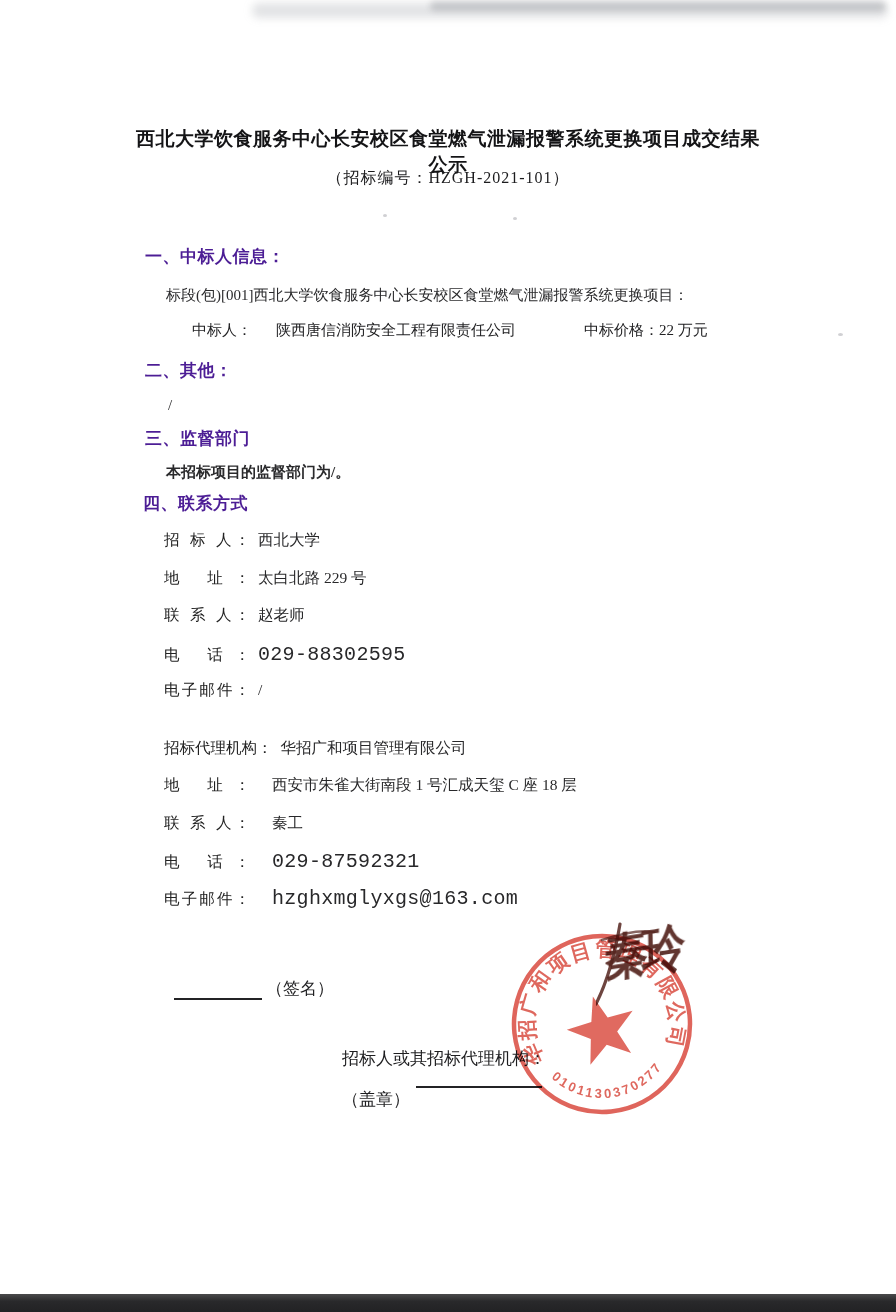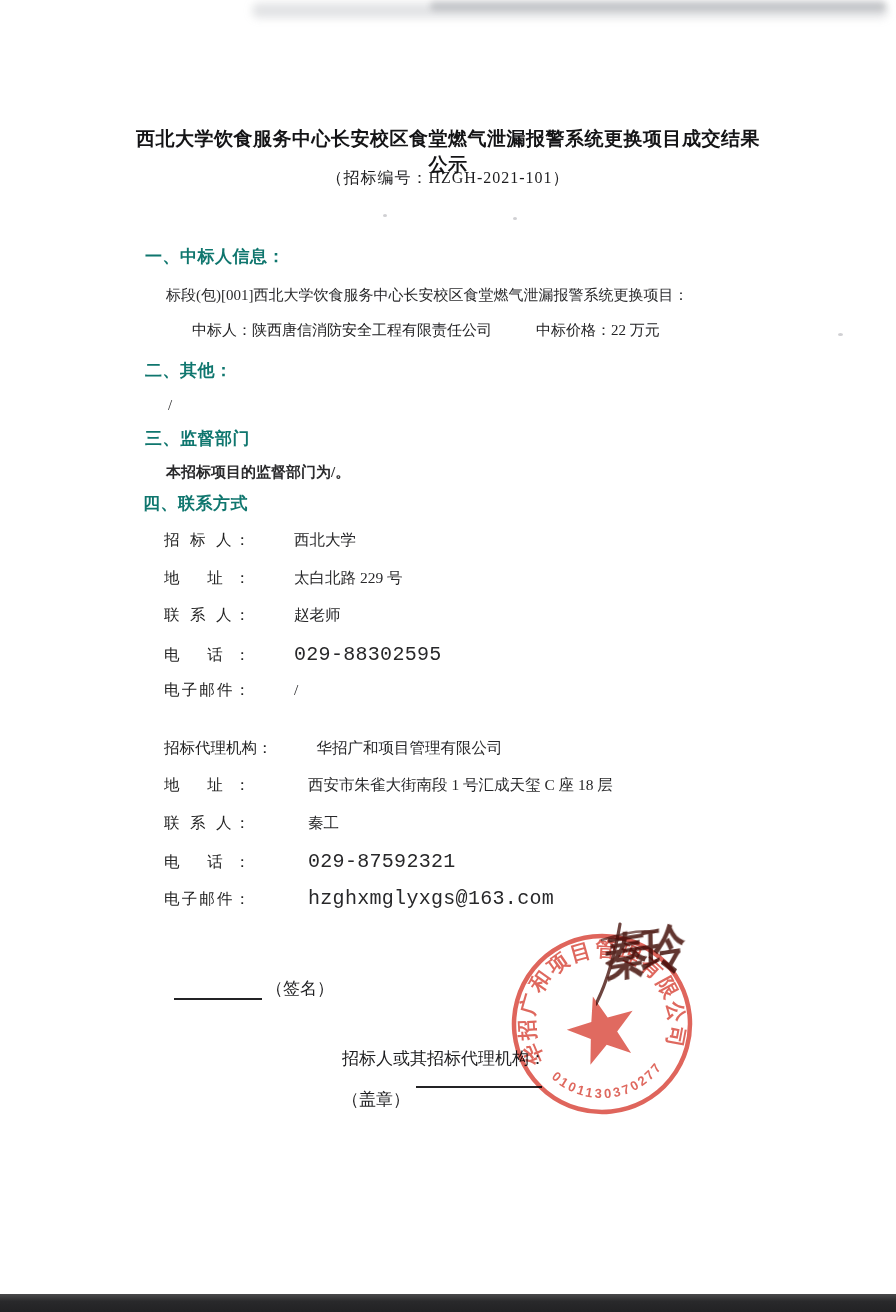--- a/index.html
+++ b/index.html
@@ -14,23 +14,23 @@
   .title {
     position:absolute; left:133px; width:630px; text-align:center;
     font-size:19px; font-weight:700; letter-spacing:0.5px; color:#141416;
   }
   .subtitle {
     position:absolute; left:133px; width:630px; text-align:center;
     font-size:16px; letter-spacing:1px; color:#1c1c1e;
   }
   .heading {
     position:absolute; font-family:"Liberation Sans","DejaVu Sans",sans-serif;
-    font-size:17px; font-weight:700; color:#0f766e; letter-spacing:0.5px;
+    font-size:17px; font-weight:700; color:#4c1d95; letter-spacing:0.5px;
   }
-  .contact-row { position:absolute; left:164px; display:flex; align-items:baseline; font-size:15.5px;gap:36px; }
+  .contact-row { position:absolute; left:164px; display:flex; align-items:baseline; font-size:15.5px; }
   .contact-row .lbl {
     display:inline-block; width:86px; text-align:justify; text-align-last:justify;
     font-family:"Liberation Sans","DejaVu Sans",sans-serif; font-weight:500; color:#222;
     margin-right:8px;
   }
   .contact-row .lbl.natural { width:auto; text-align-last:auto; }
   .contact-row .gapped { margin-left:14px; }
   .contact-row .val { color:#28282a; }
   .mono { font-family:"Liberation Mono","DejaVu Sans Mono",monospace; font-size:20px; letter-spacing:0.3px; }
   .winner-line { position:absolute; left:192px; display:flex; font-size:15px; }
@@ -80,21 +80,21 @@
   <div class="scan-top-smudge2"></div>
   <div class="speck" style="left:383px; top:214px; width:4px; height:3px;"></div>
   <div class="speck" style="left:513px; top:217px; width:4px; height:3px;"></div>
   <div class="speck" style="left:838px; top:333px; width:5px; height:3px;"></div>
 
   <div class="title" style="top:126px;">西北大学饮食服务中心长安校区食堂燃气泄漏报警系统更换项目成交结果公示</div>
   <div class="subtitle" style="top:168px;">（招标编号：HZGH-2021-101）</div>
 
   <div class="heading" style="top:245px; left:145px;">一、中标人信息：</div>
   <div class="line" style="top:284px; left:166px;">标段(包)[001]西北大学饮食服务中心长安校区食堂燃气泄漏报警系统更换项目：</div>
-  <div class="winner-line" style="top:321px;">
+  <div class="winner-line" style="top:321px;gap:24px;">
     <span>中标人：</span>
       <span>陕西唐信消防安全工程有限责任公司</span>
     <span class="price-part"><span>中标价格：</span><span>22 万元</span></span>
   </div>
 
   <div class="heading" style="top:359px; left:145px;">二、其他：</div>
   <div class="line" style="top:394px; left:168px;">/</div>
 
   <div class="heading" style="top:427px; left:145px;">三、监督部门</div>
   <div class="line" style="top:461px; left:166px;font-weight:bold;">本招标项目的监督部门为/。</div>

